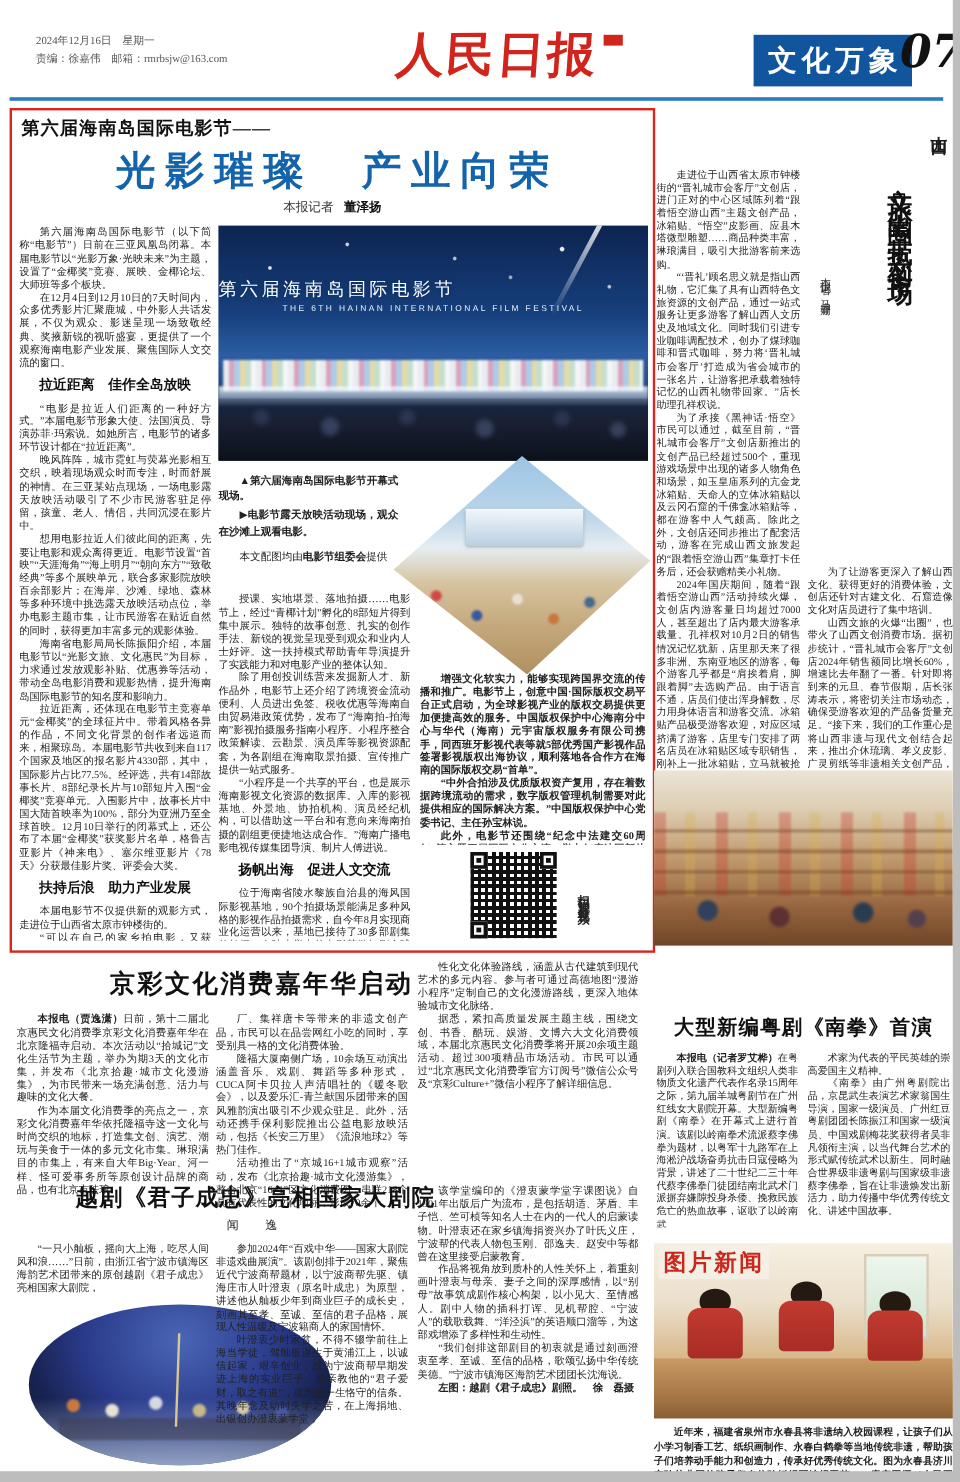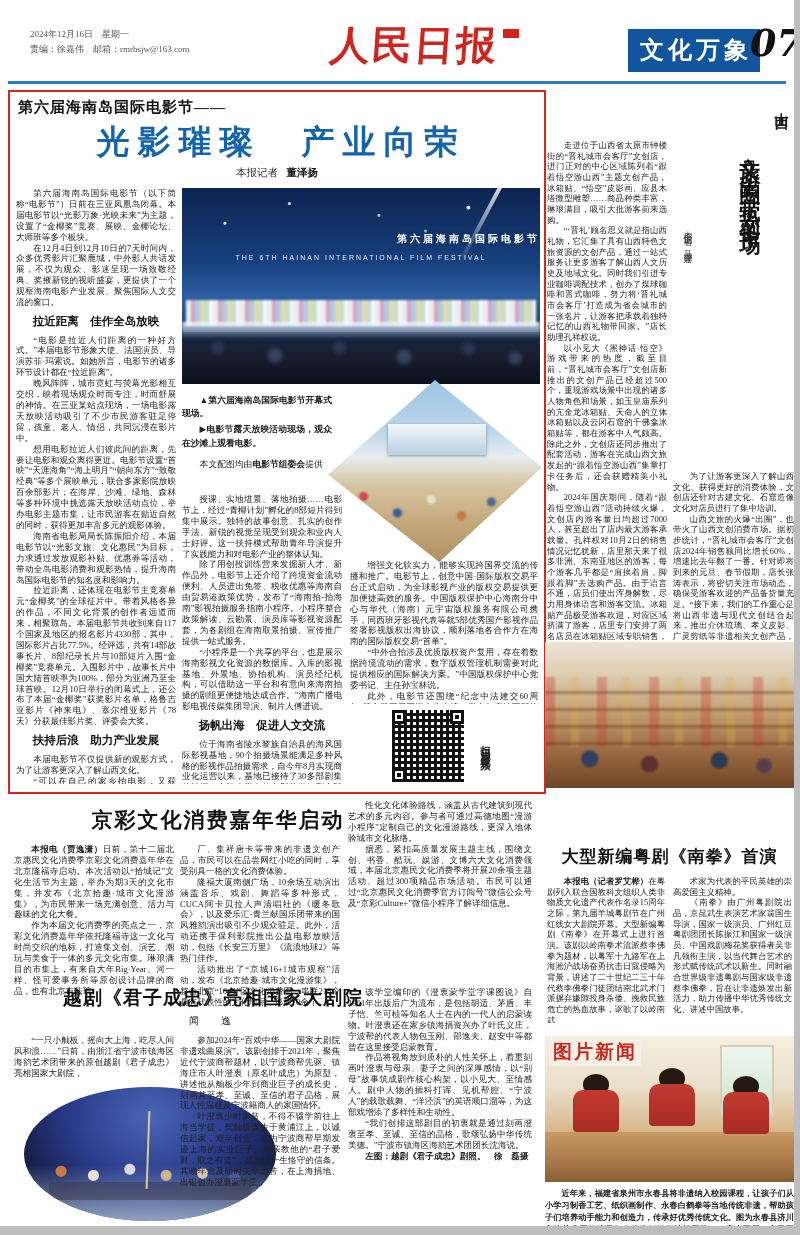--- a/index.html
+++ b/index.html
@@ -31,37 +31,37 @@
 
   
   .main-box{position:absolute;left:8px;top:90px;width:534px;height:700px;border:2px solid #d9261c;background:#fff;}
   .eyebrow{position:absolute;left:8px;top:6px;font-size:15px;font-weight:bold;letter-spacing:1px;color:#111;}
   .main-headline{position:absolute;left:0;top:24px;width:100%;margin:4px;text-align:center;
        font-size:33px;font-weight:bold;color:#1464ab;letter-spacing:8px;}
   .main-byline{position:absolute;left:0;top:74px;width:100%;text-align:center;font-size:10.5px;color:#333;}
   .main-byline b{margin-left:6px;color:#111;}
   .fcol1{left:6px;top:96px;width:160px;height:596px;}
   .fcol2{left:172px;top:402px;width:160px;height:290px;}
-  .fcol3{left:340px;top:468px;width:188px;height:144px;}
+  .fcol3{left:340px;top:468px;width:188px;height:144px;font-weight:bold;}
   .captions{position:absolute;left:172px;top:302px;width:150px;height:164px;
        font-size:8.8px;line-height:1.5;text-align:justify;overflow:hidden;}
 
   .photo-main{position:absolute;left:172px;top:96px;width:358px;height:196px;overflow:hidden;
        background:linear-gradient(180deg,#0c2450 0%,#17407e 38%,#2c5da2 55%,#274e85 66%,#13294e 78%,#0b1222 100%);}
   .photo-main .stars{position:absolute;inset:0;background-image:
        radial-gradient(circle at 12% 18%,rgba(255,255,255,.9) 0 1px,transparent 2px),
        radial-gradient(circle at 30% 8%,rgba(255,255,255,.8) 0 1px,transparent 2px),
        radial-gradient(circle at 55% 14%,rgba(255,255,255,.7) 0 1px,transparent 2px),
        radial-gradient(circle at 80% 10%,rgba(255,255,255,.9) 0 1.4px,transparent 2.4px),
        radial-gradient(circle at 91% 26%,rgba(255,255,255,.7) 0 1px,transparent 2px),
        radial-gradient(circle at 68% 22%,rgba(255,255,255,.6) 0 1px,transparent 2px);}
   .photo-main .beam{position:absolute;right:58px;top:-6px;width:4px;height:86px;
        background:linear-gradient(180deg,rgba(255,255,255,.85),rgba(255,255,255,0));transform:rotate(28deg);}
-  .photo-title-cn{position:absolute;left:0;right:0;top:44px;text-align:right;color:#fff;
-       font-size:10px;font-weight:bold;letter-spacing:3px;text-shadow:0 0 4px rgba(0,40,90,.8);}
+  .photo-title-cn{position:absolute;left:0;right:0;top:44px;text-align:left;color:#fff;
+       font-size:15px;font-weight:normal;letter-spacing:3px;text-shadow:0 0 4px rgba(0,40,90,.8);}
   .photo-title-en{position:absolute;left:0;right:0;top:66px;text-align:center;color:#e8f1fa;
        font-size:7px;letter-spacing:2px;font-family:"Liberation Sans",sans-serif;}
   .photo-main .stage{position:absolute;left:4px;right:4px;top:112px;height:26px;opacity:.95;filter:blur(1.1px);
        background:repeating-linear-gradient(90deg,#f4f4f4 0 5px,#e3a8c0 5px 9px,#b6d2ee 9px 14px,#f2e2a6 14px 18px,#cfe6d0 18px 23px,#fff 23px 27px);}
   .photo-main .stage-glow{position:absolute;left:0;right:0;top:134px;height:16px;
        background:linear-gradient(180deg,rgba(240,248,255,.85),rgba(190,210,235,.2));filter:blur(1px);}
   .photo-main .audience{position:absolute;left:0;right:0;bottom:0;height:52px;
        background:linear-gradient(180deg,rgba(22,28,44,.25) 0%,#1a2133 35%,#0c101c 100%);}
   .photo-main .audience::after{content:"";position:absolute;inset:0;filter:blur(2px);background-image:
        radial-gradient(circle at 10% 30%,#2c3550 0 6px,transparent 7px),
@@ -199,21 +199,21 @@
     <div class="col fcol1">
         <p class="para">第六届海南岛国际电影节（以下简称“电影节”）日前在三亚凤凰岛闭幕。本届电影节以“光影万象·光映未来”为主题，设置了“金椰奖”竞赛、展映、金椰论坛、大师班等多个板块。</p>
         <p class="para">在12月4日到12月10日的7天时间内，众多优秀影片汇聚鹿城，中外影人共话发展，不仅为观众、影迷呈现一场致敬经典、奖掖新锐的视听盛宴，更提供了一个观察海南电影产业发展、聚焦国际人文交流的窗口。</p>
         <p class="col-subhead">拉近距离　佳作全岛放映</p>
         <p class="para">“电影是拉近人们距离的一种好方式。”本届电影节形象大使、法国演员、导演苏菲·玛索说。如她所言，电影节的诸多环节设计都在“拉近距离”。</p>
         <p class="para">晚风阵阵，城市霓虹与荧幕光影相互交织，映着现场观众时而专注，时而舒展的神情。在三亚某站点现场，一场电影露天放映活动吸引了不少市民游客驻足停留，孩童、老人、情侣，共同沉浸在影片中。</p>
         <p class="para">想用电影拉近人们彼此间的距离，先要让电影和观众离得更近。电影节设置“首映”“天涯海角”“海上明月”“朝向东方”“致敬经典”等多个展映单元，联合多家影院放映百余部影片；在海岸、沙滩、绿地、森林等多种环境中挑选露天放映活动点位，举办电影主题市集，让市民游客在贴近自然的同时，获得更加丰富多元的观影体验。</p>
         <p class="para">海南省电影局局长陈振阳介绍，本届电影节以“光影文旅、文化惠民”为目标，力求通过发放观影补贴、优惠券等活动，带动全岛电影消费和观影热情，提升海南岛国际电影节的知名度和影响力。</p>
         <p class="para">拉近距离，还体现在电影节主竞赛单元“金椰奖”的全球征片中。带着风格各异的作品，不同文化背景的创作者远道而来，相聚琼岛。本届电影节共收到来自117个国家及地区的报名影片4330部，其中，国际影片占比77.5%。经评选，共有14部故事长片、8部纪录长片与10部短片入围“金椰奖”竞赛单元。入围影片中，故事长片中国大陆首映率为100%，部分为亚洲乃至全球首映。12月10日举行的闭幕式上，还公布了本届“金椰奖”获奖影片名单，格鲁吉亚影片《神来电》、塞尔维亚影片《78天》分获最佳影片奖、评委会大奖。</p>
         <p class="col-subhead">扶持后浪　助力产业发展</p>
-        <p class="para">本届电影节不仅提供新的观影方式，为了让游客更深入了解山西文化。</p>
+        <p class="para">本届电影节不仅提供新的观影方式，走进位于山西省太原市钟楼街的。</p>
         <p class="para">“可以在自己的家乡拍电影，又获得‘青椰计划’的扶持，我感到非常荣幸。”被问及创作感受时，影片《长假》制片人陈琳琳坦言。作为海南海口人，自身的方言优势能拉近与当地人的距离，为拍摄工作提供了极大帮助。</p>
       </div>
 
     <div class="photo-main">
       <div class="stars"></div>
       <div class="beam"></div>
       <div class="photo-title-cn">第六届海南岛国际电影节</div>
       <div class="photo-title-en">THE 6TH HAINAN INTERNATIONAL FILM FESTIVAL</div>
       <div class="stage"></div>
       <div class="stage-glow"></div>
@@ -251,21 +251,21 @@
           <i class="bl"></i>
         </div>
       <div class="qr-label">扫码观看视频</div>
     </div>
   </section>
 
   <section class="shanxi">
     <div class="col sxcol1">
         <p class="para">走进位于山西省太原市钟楼街的“晋礼城市会客厅”文创店，进门正对的中心区域陈列着“跟着悟空游山西”主题文创产品，冰箱贴、“悟空”皮影画、应县木塔微型雕塑……商品种类丰富，琳琅满目，吸引大批游客前来选购。</p>
         <p class="para">“‘晋礼’顾名思义就是指山西礼物，它汇集了具有山西特色文旅资源的文创产品，通过一站式服务让更多游客了解山西人文历史及地域文化。同时我们引进专业咖啡调配技术，创办了煤球咖啡和晋式咖啡，努力将‘晋礼城市会客厅’打造成为省会城市的一张名片，让游客把承载着独特记忆的山西礼物带回家。”店长助理孔祥权说。</p>
-        <p class="para">以小见大《黑神话·悟空》游戏带来的热度，截至目前，“晋礼城市会客厅”文创店新推出的文创产品已经超过500个，重现游戏场景中出现的诸多人物角色和场景，如玉皇庙系列的亢金龙冰箱贴、天命人的立体冰箱贴以及云冈石窟的千佛龛冰箱贴等，都在游客中人气颇高。除此之外，文创店还同步推出了配套活动，游客在完成山西文旅发起的“跟着悟空游山西”集章打卡任务后，还会获赠精美小礼物。</p>
+        <p class="para">为了承接《黑神话·悟空》市民可以通过，截至目前，“晋礼城市会客厅”文创店新推出的文创产品已经超过500个，重现游戏场景中出现的诸多人物角色和场景，如玉皇庙系列的亢金龙冰箱贴、天命人的立体冰箱贴以及云冈石窟的千佛龛冰箱贴等，都在游客中人气颇高。除此之外，文创店还同步推出了配套活动，游客在完成山西文旅发起的“跟着悟空游山西”集章打卡任务后，还会获赠精美小礼物。</p>
         <p class="para">2024年国庆期间，随着“跟着悟空游山西”活动持续火爆，文创店内游客量日均超过7000人，甚至超出了店内最大游客承载量。孔祥权对10月2日的销售情况记忆犹新，店里那天来了很多非洲、东南亚地区的游客，每个游客几乎都是“肩挨着肩，脚跟着脚”去选购产品。由于语言不通，店员们使出浑身解数，尽力用身体语言和游客交流。冰箱贴产品极受游客欢迎，对应区域挤满了游客，店里专门安排了两名店员在冰箱贴区域专职销售，刚补上一批冰箱贴，立马就被抢购一空，店员甚至误以为是不是忘记了补货。</p>
       </div>
     <div class="sx-title-block">
       <div class="sx-kicker">山西：</div>
       <div class="sx-vtitle">文旅『出圈』带热文创市场</div>
       <div class="sx-byline">本报记者　马睿姗</div>
     </div>
     <div class="col sxcol2">
         <p class="para">为了让游客更深入了解山西文化、获得更好的消费体验，文创店还针对古建文化、石窟造像文化对店员进行了集中培训。</p>
         <p class="para">山西文旅的火爆“出圈”，也带火了山西文创消费市场。据初步统计，“晋礼城市会客厅”文创店2024年销售额同比增长60%，增速比去年翻了一番。针对即将到来的元旦、春节假期，店长张涛表示，将密切关注市场动态，确保受游客欢迎的产品备货量充足。“接下来，我们的工作重心是将山西非遗与现代文创结合起来，推出介休琉璃、孝义皮影、广灵剪纸等非遗相关文创产品，让游客对山西有更深入的了解，让非遗真正融入到大家的生活中。”</p>

